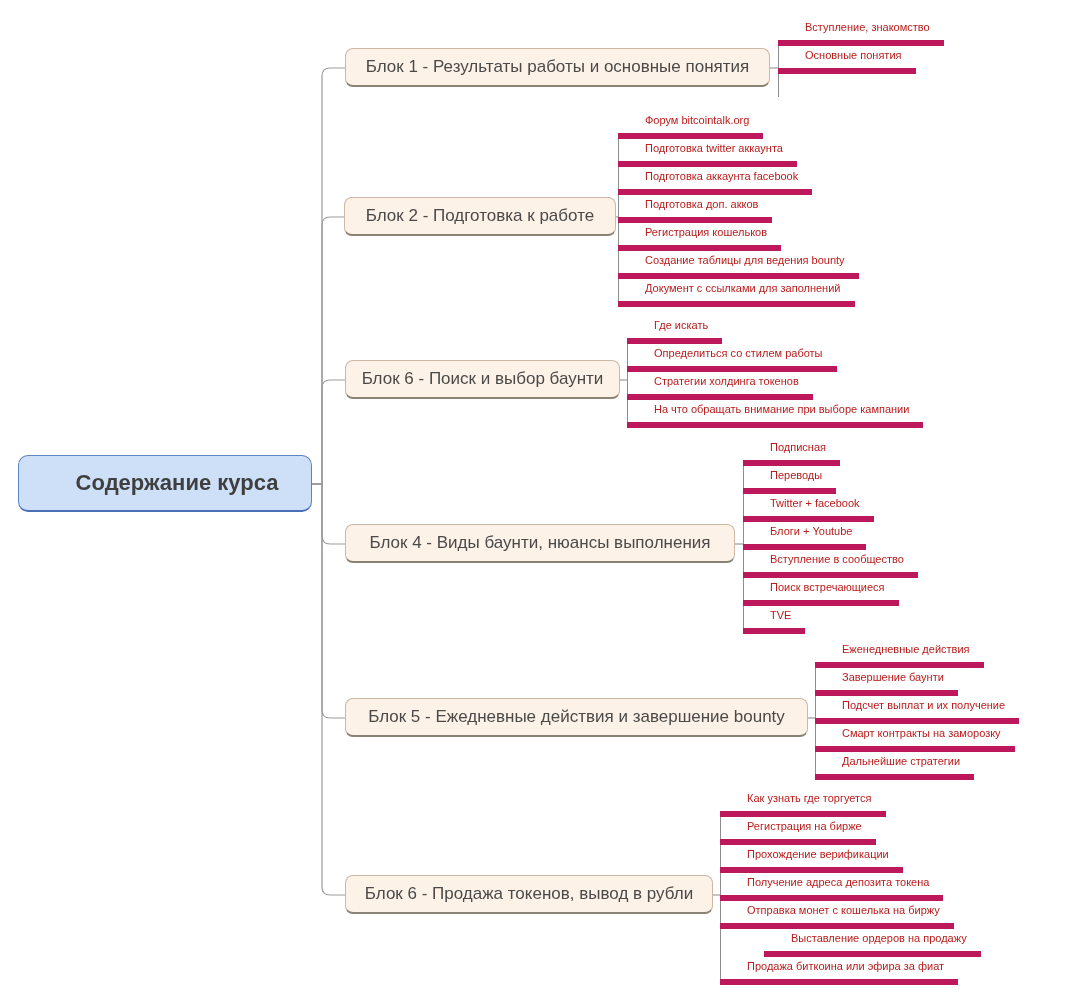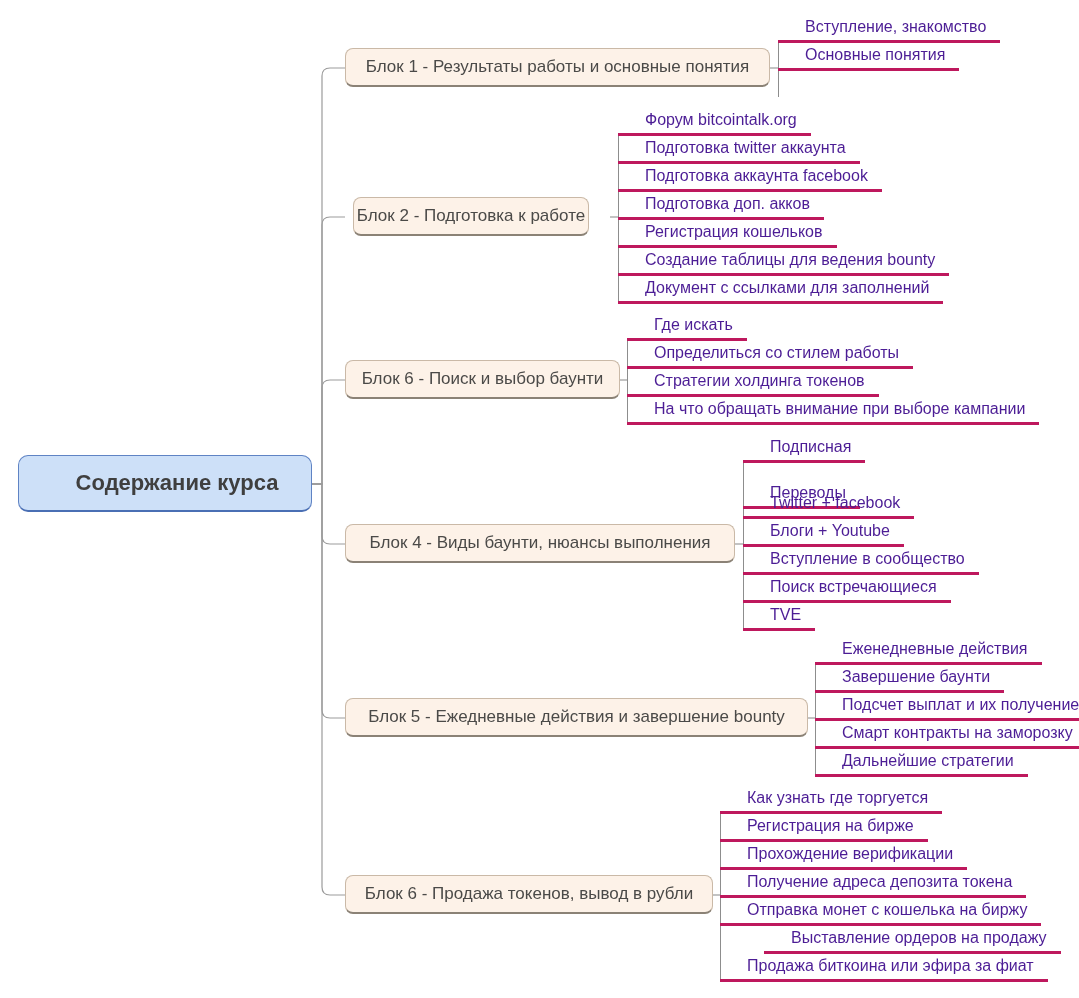--- a/index.html
+++ b/index.html
@@ -20,23 +20,23 @@
   }
   .block{
     position:absolute;height:39px;
     background:#fdf2e8;border:1px solid #cab9a7;border-bottom:2px solid #8b8276;
     border-radius:8px;box-sizing:border-box;
     display:flex;align-items:center;justify-content:center;
     font-size:17px;color:#4b4a48;white-space:nowrap;cursor:pointer;
   }
   .leaf{
     position:absolute;height:26px;line-height:26px;
-    border-bottom:3px solid #be185d;
+    border-bottom:6px solid #be185d;
     padding:0 14px 0 27px;white-space:nowrap;
-    font-size:16px;color:#4c1d95;cursor:pointer;
+    font-size:11px;color:#b91c1c;cursor:pointer;
   }
   .vline{position:absolute;width:1px;background:#8d8d8d;}
 </style>
 </head>
 <body>
 
 <div id="canvas">
 
   <svg class="lines" viewBox="0 0 1079 998" fill="none" stroke="#9b9b9b" stroke-width="1.2">
     <path d="M 312 484 H 322 V 76 Q 322 68 330 68 H 345"></path>
@@ -57,21 +57,21 @@
     <span>Содержание курса</span>
   </div>
 
   <div class="block" style="left:345px;top:48px;width:425px">
     <span>Блок 1 - Результаты работы и основные понятия</span>
   </div>
   <div class="vline" style="left:778px;top:40px;height:57px"></div>
   <div class="leaf" style="left:778px;top:14px">Вступление, знакомство</div>
   <div class="leaf" style="left:778px;top:42px">Основные понятия</div>
 
-  <div class="block" style="left:353px;top:197px;width:236px">
+  <div class="block" style="left:344px;top:197px;width:272px">
     <span>Блок 2 -  Подготовка к работе</span>
   </div>
   <div class="vline" style="left:618px;top:133px;height:169px"></div>
   <div class="leaf" style="left:618px;top:107px">Форум bitcointalk.org</div>
   <div class="leaf" style="left:618px;top:135px">Подготовка twitter аккаунта</div>
   <div class="leaf" style="left:618px;top:163px">Подготовка аккаунта facebook</div>
   <div class="leaf" style="left:618px;top:191px">Подготовка доп. акков</div>
   <div class="leaf" style="left:618px;top:219px">Регистрация кошельков</div>
   <div class="leaf" style="left:618px;top:247px">Создание таблицы для ведения bounty</div>
   <div class="leaf" style="left:618px;top:275px">Документ с ссылками для заполнений</div>
@@ -83,21 +83,21 @@
   <div class="leaf" style="left:627px;top:312px">Где искать</div>
   <div class="leaf" style="left:627px;top:340px">Определиться со стилем работы</div>
   <div class="leaf" style="left:627px;top:368px">Стратегии холдинга токенов</div>
   <div class="leaf" style="left:627px;top:396px">На что обращать внимание при выборе кампании</div>
 
   <div class="block" style="left:345px;top:524px;width:390px">
     <span>Блок 4 -  Виды баунти, нюансы выполнения</span>
   </div>
   <div class="vline" style="left:743px;top:460px;height:169px"></div>
   <div class="leaf" style="left:743px;top:434px">Подписная</div>
-  <div class="leaf" style="left:743px;top:480px">Переводы</div>
+  <div class="leaf" style="left:743px;top:462px">Переводы</div>
   <div class="leaf" style="left:743px;top:490px">Twitter + facebook</div>
   <div class="leaf" style="left:743px;top:518px">Блоги + Youtube</div>
   <div class="leaf" style="left:743px;top:546px">Вступление в сообщество</div>
   <div class="leaf" style="left:743px;top:574px">Поиск встречающиеся</div>
   <div class="leaf" style="left:743px;top:602px">TVE</div>
 
   <div class="block" style="left:345px;top:698px;width:463px">
     <span>Блок 5 - Ежедневные действия и завершение bounty</span>
   </div>
   <div class="vline" style="left:815px;top:662px;height:113px"></div>

